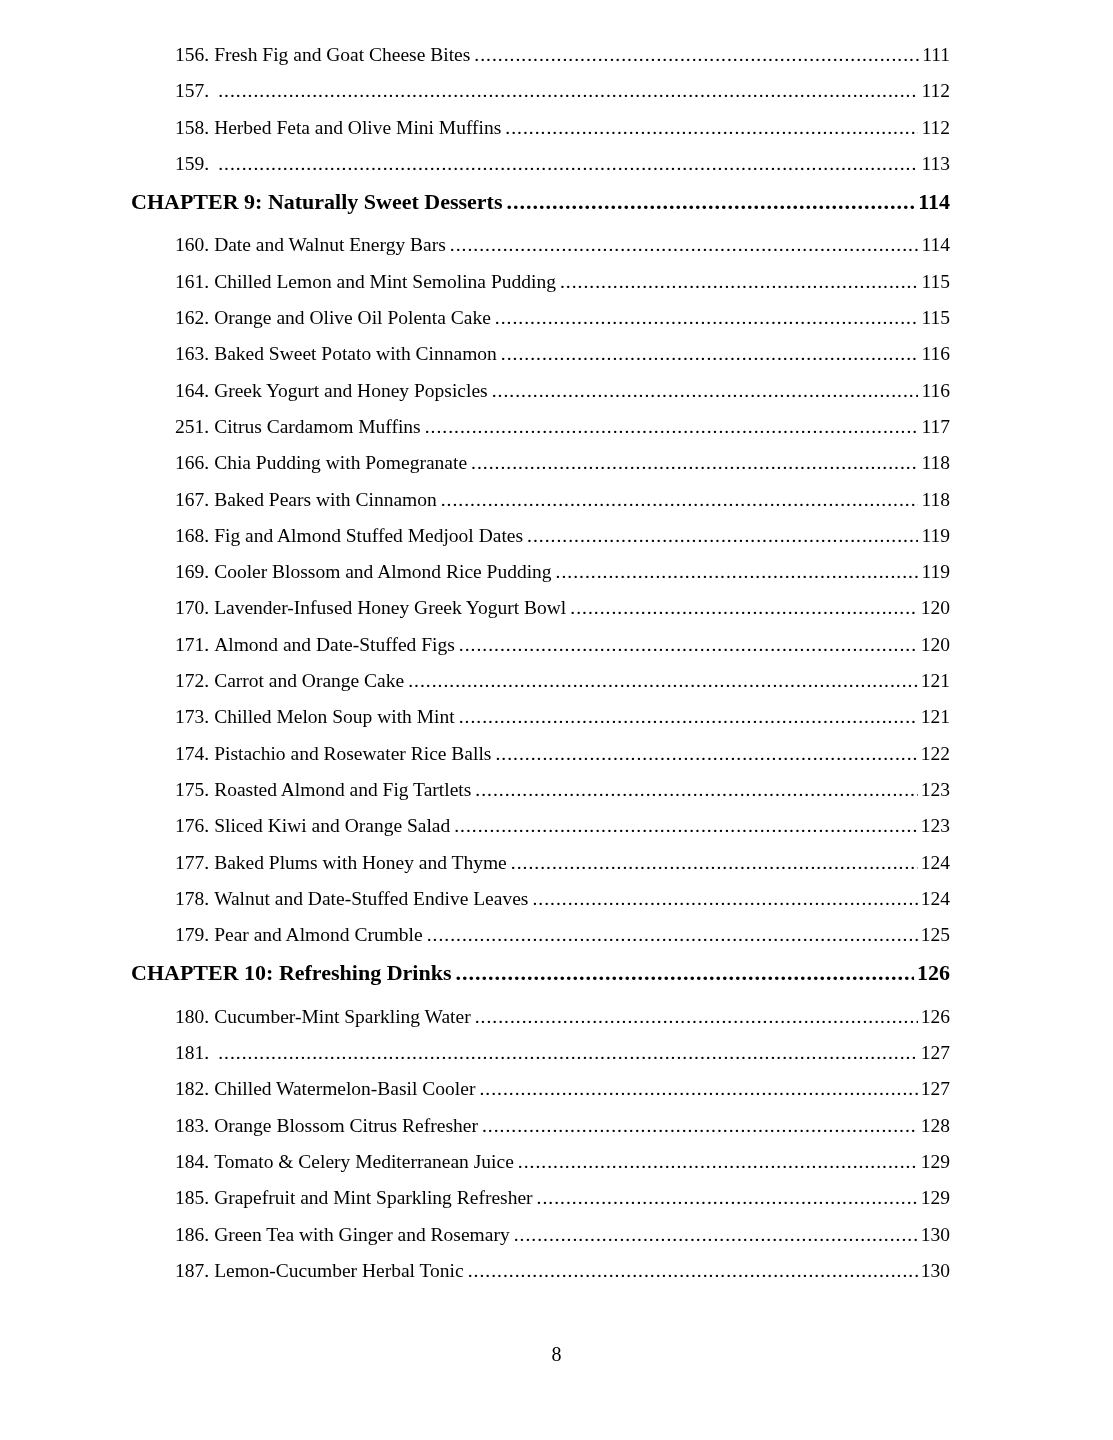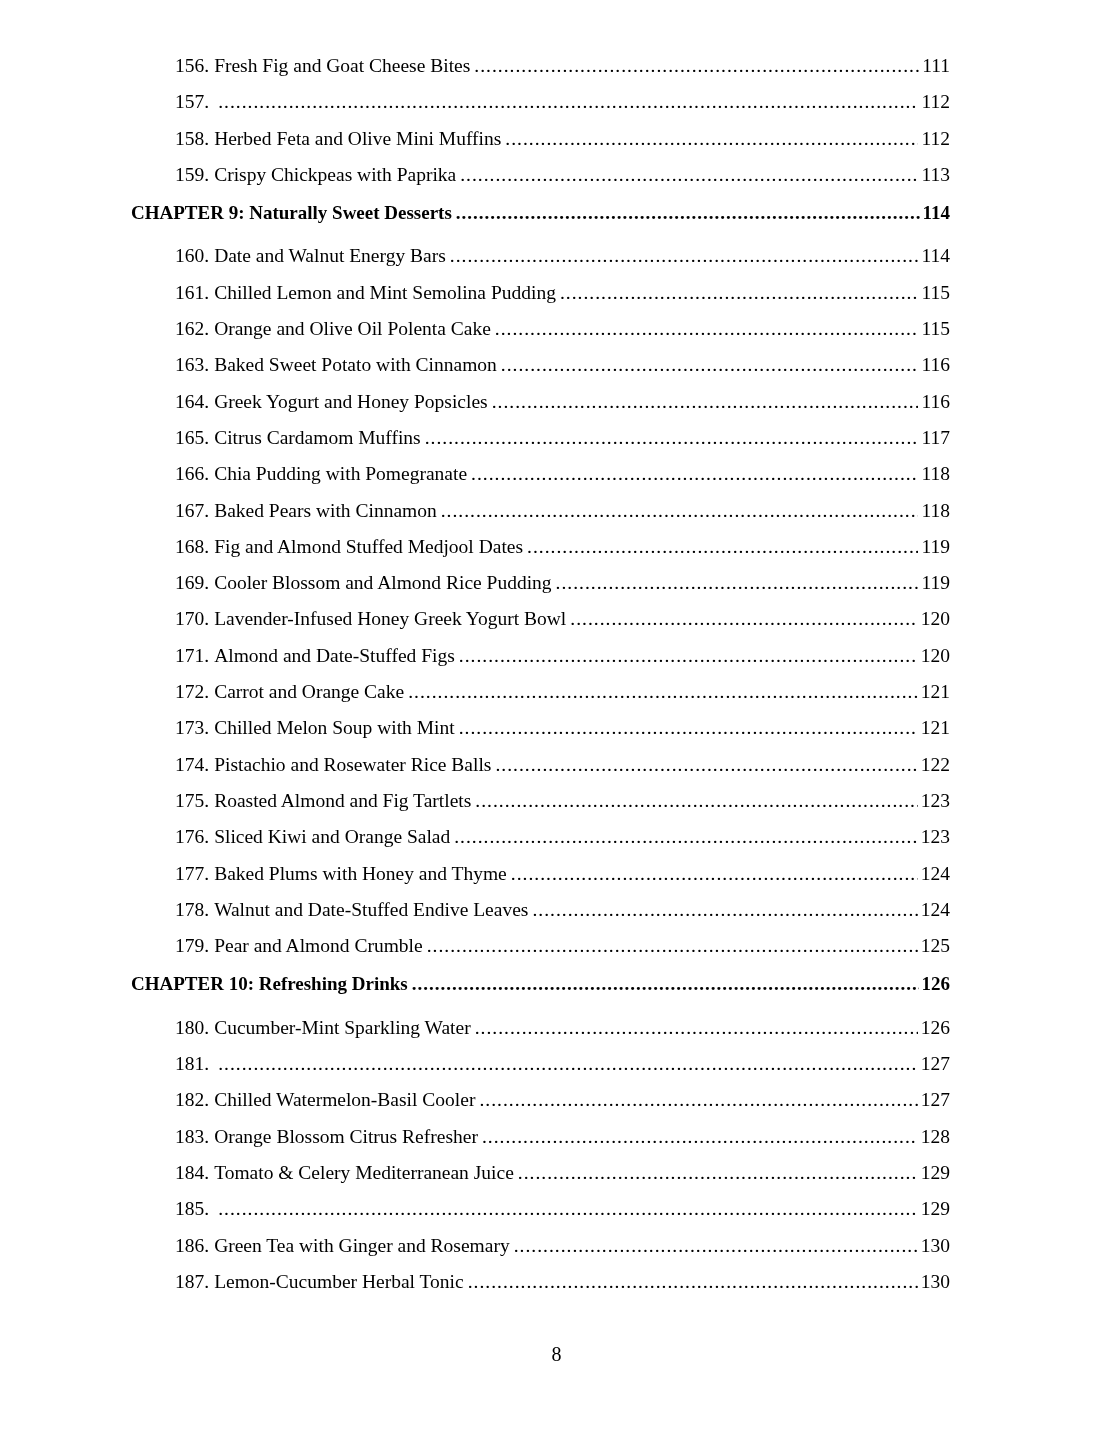--- a/index.html
+++ b/index.html
@@ -10,35 +10,35 @@
   .doc-page {
     position: relative;
     width: 1113px;
     height: 1440px;
     background: #ffffff;
     color: #000000;
     font-family: "Liberation Serif", "DejaVu Serif", serif;
     overflow: hidden;
   }
   .toc {
-    padding: 48px 163px 0 131px;
+    padding: 37px 163px 0 131px;
   }
   .toc-row {
     display: flex;
     align-items: baseline;
     line-height: 36.3px;
     font-size: 19.5px;
     white-space: nowrap;
   }
   .toc-row.entry {
     padding-left: 44px;
   }
   .toc-row.chapter {
     font-weight: bold;
-    font-size: 19px;
+    font-size: 22px;
     margin-top: 2px;
     margin-bottom: 7px;
   }
   .num {
     flex: 0 0 auto;
     margin-right: 5px;
   }
   .title {
     flex: 0 0 auto;
   }
@@ -86,21 +86,20 @@
 
   <div class="toc-row entry">
     <span class="num">158.</span>
     <span class="title">Herbed Feta and Olive Mini Muffins</span>
     <span class="leader"></span>
     <span class="pg">112</span>
   </div>
 
   <div class="toc-row entry">
     <span class="num">159.</span>
-    <span class="title">Crispy Chickpeas with Paprika</span>
     <span class="leader"></span>
     <span class="pg">113</span>
   </div>
 
   <div class="toc-row chapter">
     <span class="title">CHAPTER 9: Naturally Sweet Desserts</span>
     <span class="leader"></span>
     <span class="pg">114</span>
   </div>
 
@@ -133,21 +132,21 @@
   </div>
 
   <div class="toc-row entry">
     <span class="num">164.</span>
     <span class="title">Greek Yogurt and Honey Popsicles</span>
     <span class="leader"></span>
     <span class="pg">116</span>
   </div>
 
   <div class="toc-row entry">
-    <span class="num">165.</span>
+    <span class="num">251.</span>
     <span class="title">Citrus Cardamom Muffins</span>
     <span class="leader"></span>
     <span class="pg">117</span>
   </div>
 
   <div class="toc-row entry">
     <span class="num">166.</span>
     <span class="title">Chia Pudding with Pomegranate</span>
     <span class="leader"></span>
     <span class="pg">118</span>
@@ -279,20 +278,21 @@
 
   <div class="toc-row entry">
     <span class="num">184.</span>
     <span class="title">Tomato &amp; Celery Mediterranean Juice</span>
     <span class="leader"></span>
     <span class="pg">129</span>
   </div>
 
   <div class="toc-row entry">
     <span class="num">185.</span>
+    <span class="title">Grapefruit and Mint Sparkling Refresher</span>
     <span class="leader"></span>
     <span class="pg">129</span>
   </div>
 
   <div class="toc-row entry">
     <span class="num">186.</span>
     <span class="title">Green Tea with Ginger and Rosemary</span>
     <span class="leader"></span>
     <span class="pg">130</span>
   </div>

